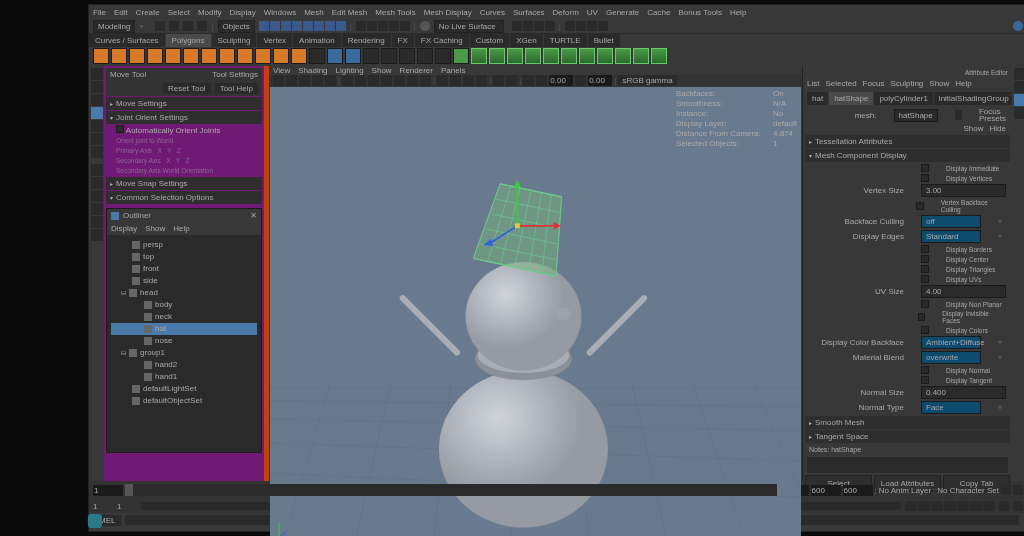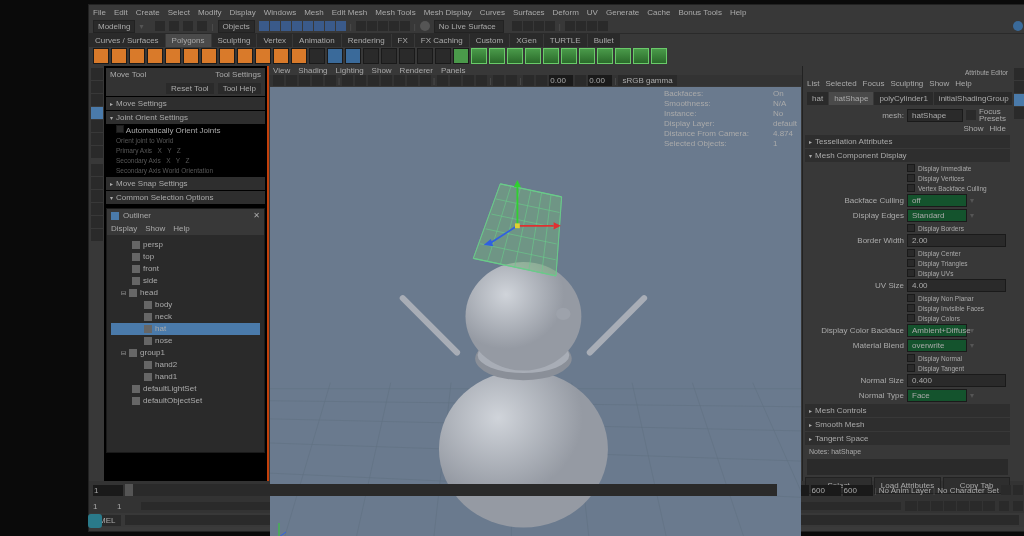--- a/index.html
+++ b/index.html
@@ -14,51 +14,51 @@
 .shelfbar .tab.act{background:#4a4a4a}
 .shelf{height:20px;background:#383838;display:flex;align-items:center;gap:2px;padding:0 4px}
 .shelf .ic{width:16px;height:16px;background:#2a2a2a;border:1px solid #1a1a1a}
 .shelf .ic.o{background:#d97a2a}
 .shelf .ic.g{background:#4a9a4a}
 .shelf .ic.b{background:#3a6a9a}
 .shelf .ic.go{background:linear-gradient(#4a9a4a,#2a6a2a);border:1px solid #6aca6a}
 .main{display:flex;height:415px}
 .ltools{width:15px;background:#383838;display:flex;flex-direction:column;gap:1px;padding:2px}
 .ltools div{width:12px;height:12px;background:#2a2a2a}
-.lpanel{width:165px;background:#000000;border-right:2px solid #c2410c;padding:2px;font-size:7px}
+.lpanel{width:165px;background:#701a75;border-right:5px solid #c2410c;padding:2px;font-size:7px}
 .sec{background:#2e2e2e;margin:1px 0;padding:2px 4px;display:flex;align-items:center;gap:3px}
 .sec::before{content:"▸";font-size:6px}
 .sec.open::before{content:"▾"}
 .sub{padding-left:10px;font-size:6.5px;line-height:11px}
 .outliner{background:#2a2a2a;border:1px solid #1a1a1a;margin-top:4px;height:245px;position:relative}
 .outliner .hdr{background:#383838;padding:2px 4px;display:flex;align-items:center;gap:4px;font-size:7px}
 .outliner .hdr .x{margin-left:auto}
 .outliner .menu{background:#383838;padding:2px 4px;display:flex;gap:8px;font-size:7px}
 .outliner .tree{padding:4px;font-size:7px;line-height:12px}
 .outliner .tree .item{display:flex;align-items:center;gap:3px;padding-left:var(--ind,0)}
 .outliner .tree .item.sel{background:#4a7aaa}
 .outliner .tree .ico{width:8px;height:8px;background:#666}
 .vp{flex:1;display:flex;flex-direction:column;background:#383838}
 .vpmenu{height:13px;display:flex;align-items:center;gap:8px;padding:0 4px;font-size:7px}
 .vptb{height:14px;display:flex;align-items:center;gap:2px;padding:0 4px;background:#333}
 .vptb div{width:11px;height:11px;background:#2a2a2a}
 .vpcanvas{flex:1;background:#6a7a8e;position:relative;margin:1px}
 .hud{position:absolute;top:2px;right:4px;font-size:6.5px;line-height:10px;color:#ccc;text-align:left}
-.hud .r{display:flex;gap:14px}
+.hud .r{display:flex;gap:2px}
 .hud .r span:first-child{width:95px}
 .axis{position:absolute;bottom:6px;left:6px;width:20px;height:20px}
 .rpanel{width:210px;background:#383838;border-left:1px solid #222;padding:2px;font-size:7px}
 .rtabs{display:flex;gap:6px;padding:2px;font-size:7px}
 .rtabs2{display:flex;gap:1px;padding:2px;font-size:6.5px}
 .rtabs2 span{background:#2a2a2a;padding:2px 5px}
 .rtabs2 span.act{background:#4a4a4a}
-.attr{display:flex;align-items:center;gap:3px;padding:1px 4px;font-size:6.5px}
+.attr{display:flex;align-items:center;gap:17px;padding:1px 4px;font-size:6.5px}
 .attr .lbl{width:95px;text-align:right}
 .attr .inp{background:#2a2a2a;padding:1px 4px;flex:1;border:1px solid #1a1a1a}
-.attr .drop{background:#14532d;padding:1px 4px;border:1px solid #1a1a1a}
+.attr .drop{background:#0c4a6e;padding:1px 4px;border:1px solid #1a1a1a}
 .chk{width:8px;height:8px;background:#2a2a2a;border:1px solid #1a1a1a;display:inline-block}
 .rbtn{background:#2e2e2e;padding:3px;text-align:center;flex:1;border:1px solid #222}
 .timeline{height:18px;background:#333;display:flex;align-items:center;padding:0 4px;gap:2px;font-size:7px}
 .timeline .tl{flex:1;height:12px;background:#2a2a2a;position:relative}
 .timeline .inp{background:#1a1a1a;width:30px;padding:1px}
 .range{height:14px;background:#333;display:flex;align-items:center;padding:0 4px;gap:4px;font-size:7px}
 .range .slider{flex:1;height:8px;background:#2a2a2a}
 .cmd{height:14px;background:#383838;display:flex;align-items:center;padding:0 4px;font-size:7px}
 .cmd .lang{background:#2a2a2a;padding:1px 6px}
 .toolhdr{background:#333;padding:2px 4px;display:flex;align-items:center;gap:4px;font-size:7px}
@@ -491,44 +491,44 @@
             <span class="lbl"></span>
             <span class="chk"></span>
             <span style="font-size:6.5px">Display Immediate</span>
           </div>
           <div class="attr">
             <span class="lbl"></span>
             <span class="chk"></span>
             <span style="font-size:6.5px">Display Vertices</span>
           </div>
           <div class="attr">
+            <span class="lbl">Vertex Size</span>
+            <span class="inp" style="width:40px">3.00</span>
+          </div>
+          <div class="attr">
             <span class="lbl"></span>
             <span class="chk"></span>
             <span style="font-size:6.5px">Vertex Backface Culling</span>
           </div>
           <div class="attr">
             <span class="lbl">Backface Culling</span>
             <span class="drop" style="width:60px">off</span>
             <span style="color:#555">▾</span>
           </div>
           <div class="attr">
             <span class="lbl">Display Edges</span>
             <span class="drop" style="width:60px">Standard</span>
             <span style="color:#555">▾</span>
           </div>
           <div class="attr">
             <span class="lbl"></span>
             <span class="chk"></span>
             <span style="font-size:6.5px">Display Borders</span>
           </div>
           <div class="attr">
-            <span class="lbl">Border Width</span>
-            <span class="inp" style="width:40px">2.00</span>
-          </div>
-          <div class="attr">
             <span class="lbl"></span>
             <span class="chk"></span>
             <span style="font-size:6.5px">Display Center</span>
           </div>
           <div class="attr">
             <span class="lbl"></span>
             <span class="chk"></span>
             <span style="font-size:6.5px">Display Triangles</span>
           </div>
           <div class="attr">
@@ -577,23 +577,20 @@
           </div>
           <div class="attr">
             <span class="lbl">Normal Size</span>
             <span class="inp" style="width:40px">0.400</span>
           </div>
           <div class="attr">
             <span class="lbl">Normal Type</span>
             <span class="drop" style="width:60px">Face</span>
             <span style="color:#555">▾</span>
           </div>
-        </div>
-<div class="sec">
-          <span>Mesh Controls</span>
         </div>
 <div class="sec">
           <span>Smooth Mesh</span>
         </div>
 <div class="sec">
           <span>Tangent Space</span>
         </div>
 <div style="padding:2px 4px;font-size:7px">Notes: hatShape</div>
 <div style="height:16px;background:#2a2a2a;margin:2px"></div>
 <div style="display:flex;gap:2px;margin-top:2px">

